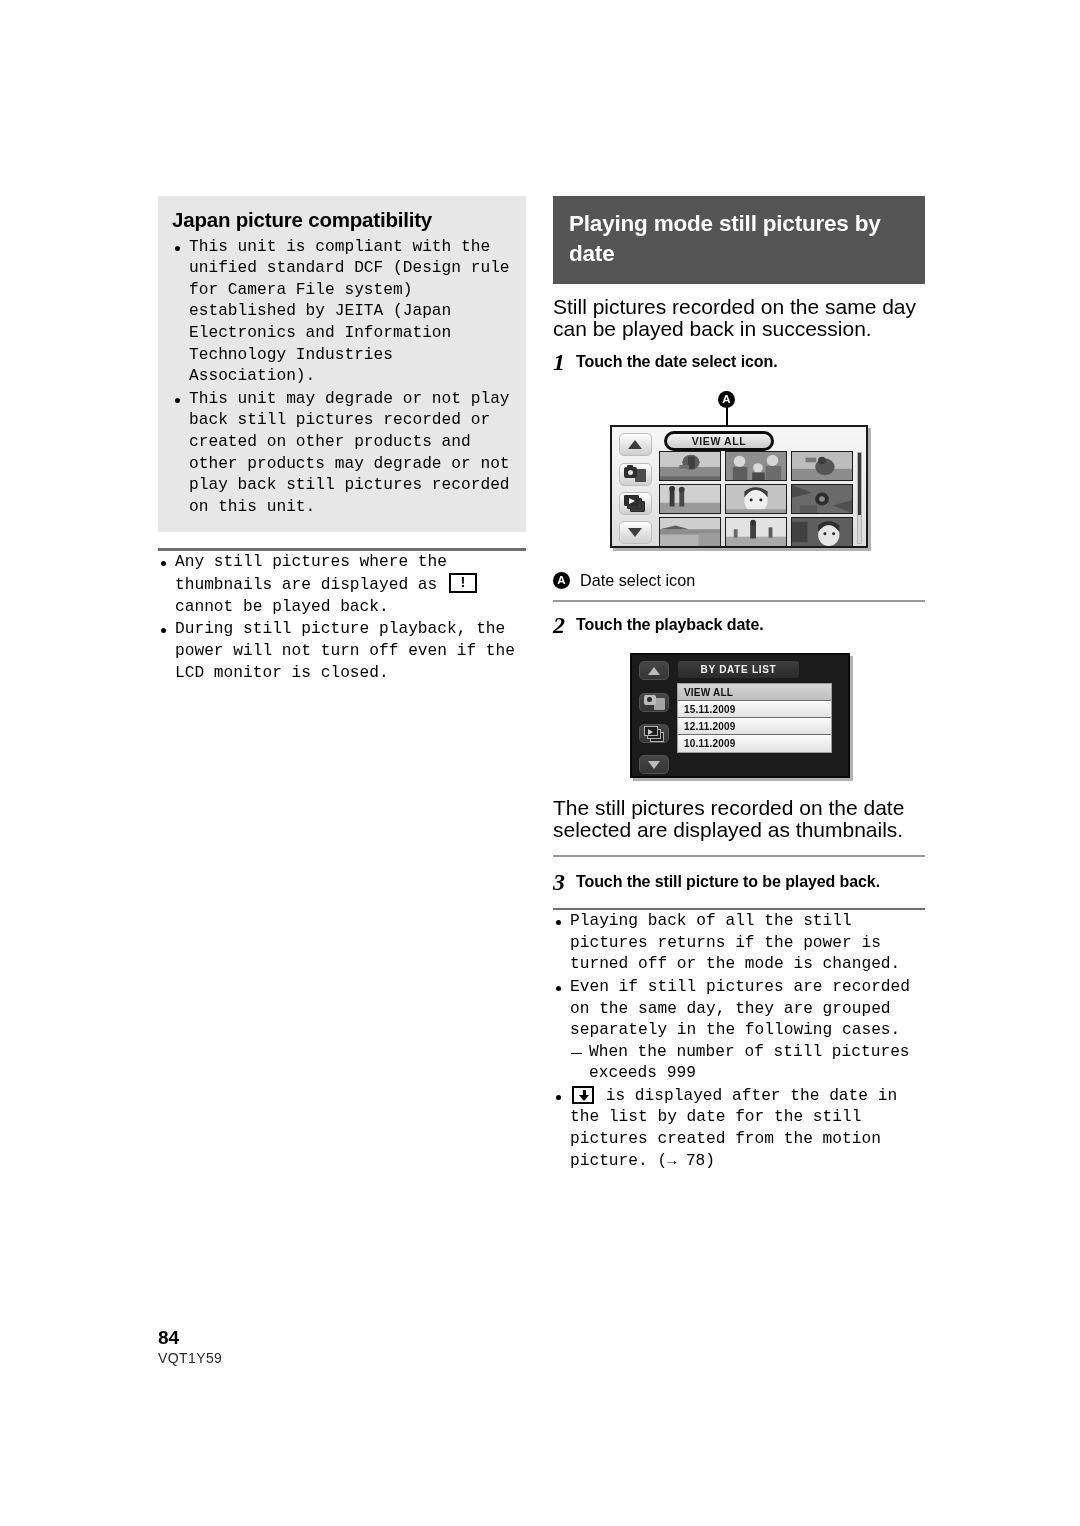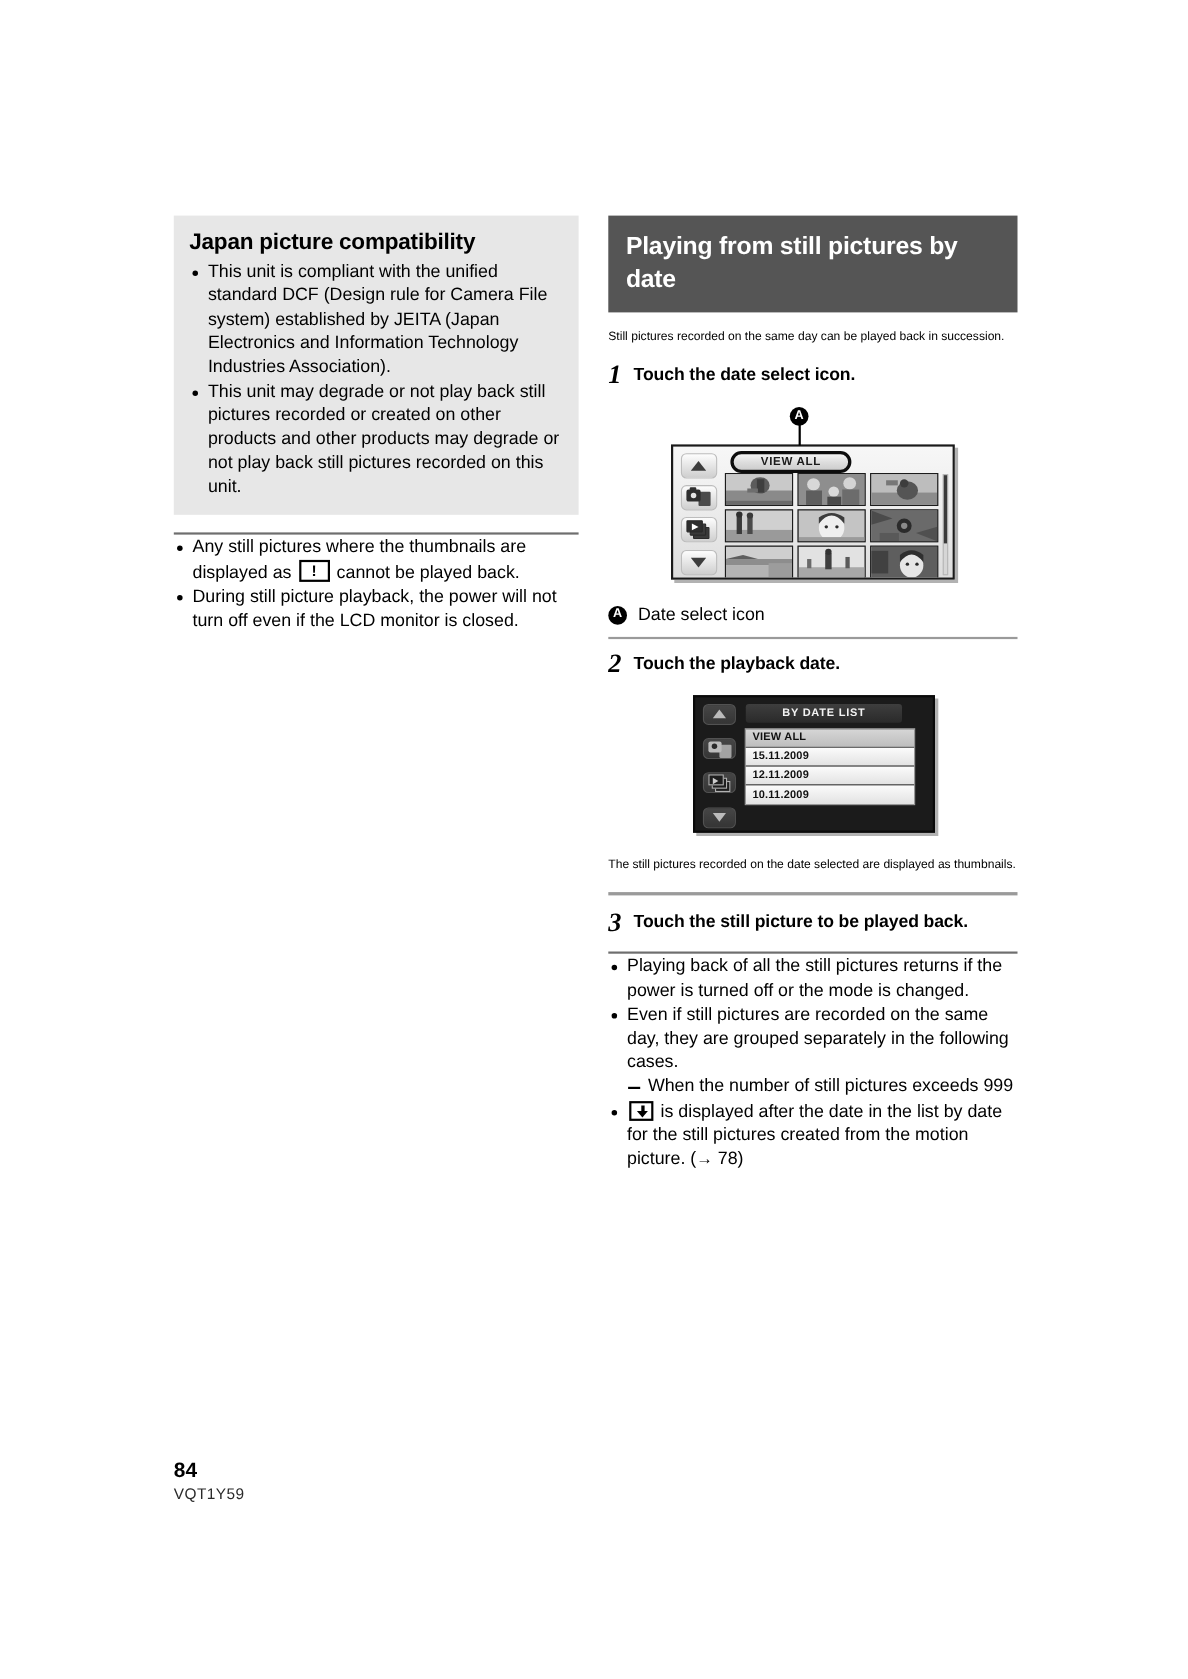--- a/index.html
+++ b/index.html
@@ -51,20 +51,21 @@
     font-weight: bold;
     letter-spacing: -0.2px;
     line-height: 1.2;
   }
 
   
   ul.bl {
     list-style: none;
     margin: 0;
     padding: 0;
+    font-family: Liberation Mono, monospace;
   }
   ul.bl > li {
     position: relative;
     padding-left: 17px;
     font-size: 16.2px;
     line-height: 21.6px;
     margin-top: 1px;
   }
   ul.bl > li::before {
     content: "";
@@ -118,21 +119,21 @@
     font-size: 22.5px;
     font-weight: bold;
     line-height: 30px;
     padding: 13px 16px 15px 16px;
     box-sizing: border-box;
     width: 372px;
     letter-spacing: -0.2px;
   }
 
   .body-text {
-    font-size: 11px;
+    font-size: 21px;
     line-height: 21.6px;
   }
 
   
   .step {
     display: flex;
     align-items: flex-start;
     gap: 9px;
   }
   .step-num {
@@ -419,21 +420,21 @@
 
   .bydate-panel {
     position: absolute;
     left: 38px;
     top: 6px;
     width: 174px;
     height: 113px;
   }
   .bydate-title {
     position: relative;
-    width: 142px;
+    width: 121px;
     height: 17px;
     margin-left: 8px;
     background: linear-gradient(180deg,#3e3e3e 0%,#2a2a2a 100%);
     border-radius: 3px;
     color: #f2f2f2;
     font-size: 10px;
     font-weight: bold;
     letter-spacing: 0.7px;
     display: flex;
     align-items: center;
@@ -586,21 +587,21 @@
         <span>Any still pictures where the thumbnails are displayed as</span>
         <span class="ico-excl"></span>
         <span>cannot be played back.</span>
       </li>
       <li>During still picture playback, the power will not turn off even if the LCD monitor is closed.</li>
     </ul>
   </div>
 
   <div class="col-right">
 
-    <div class="sec-head">Playing from still pictures by date</div>
+    <div class="sec-head">Playing mode still pictures by date</div>
 
     <div class="body-text mt12">Still pictures recorded on the same day can be played back in succession.</div>
 
     <div class="step mt10">
       <div class="step-num">1</div>
       <div class="step-txt">Touch the date select icon.</div>
     </div>
 
     <div class="lcd-wrap1 mt8">
 

